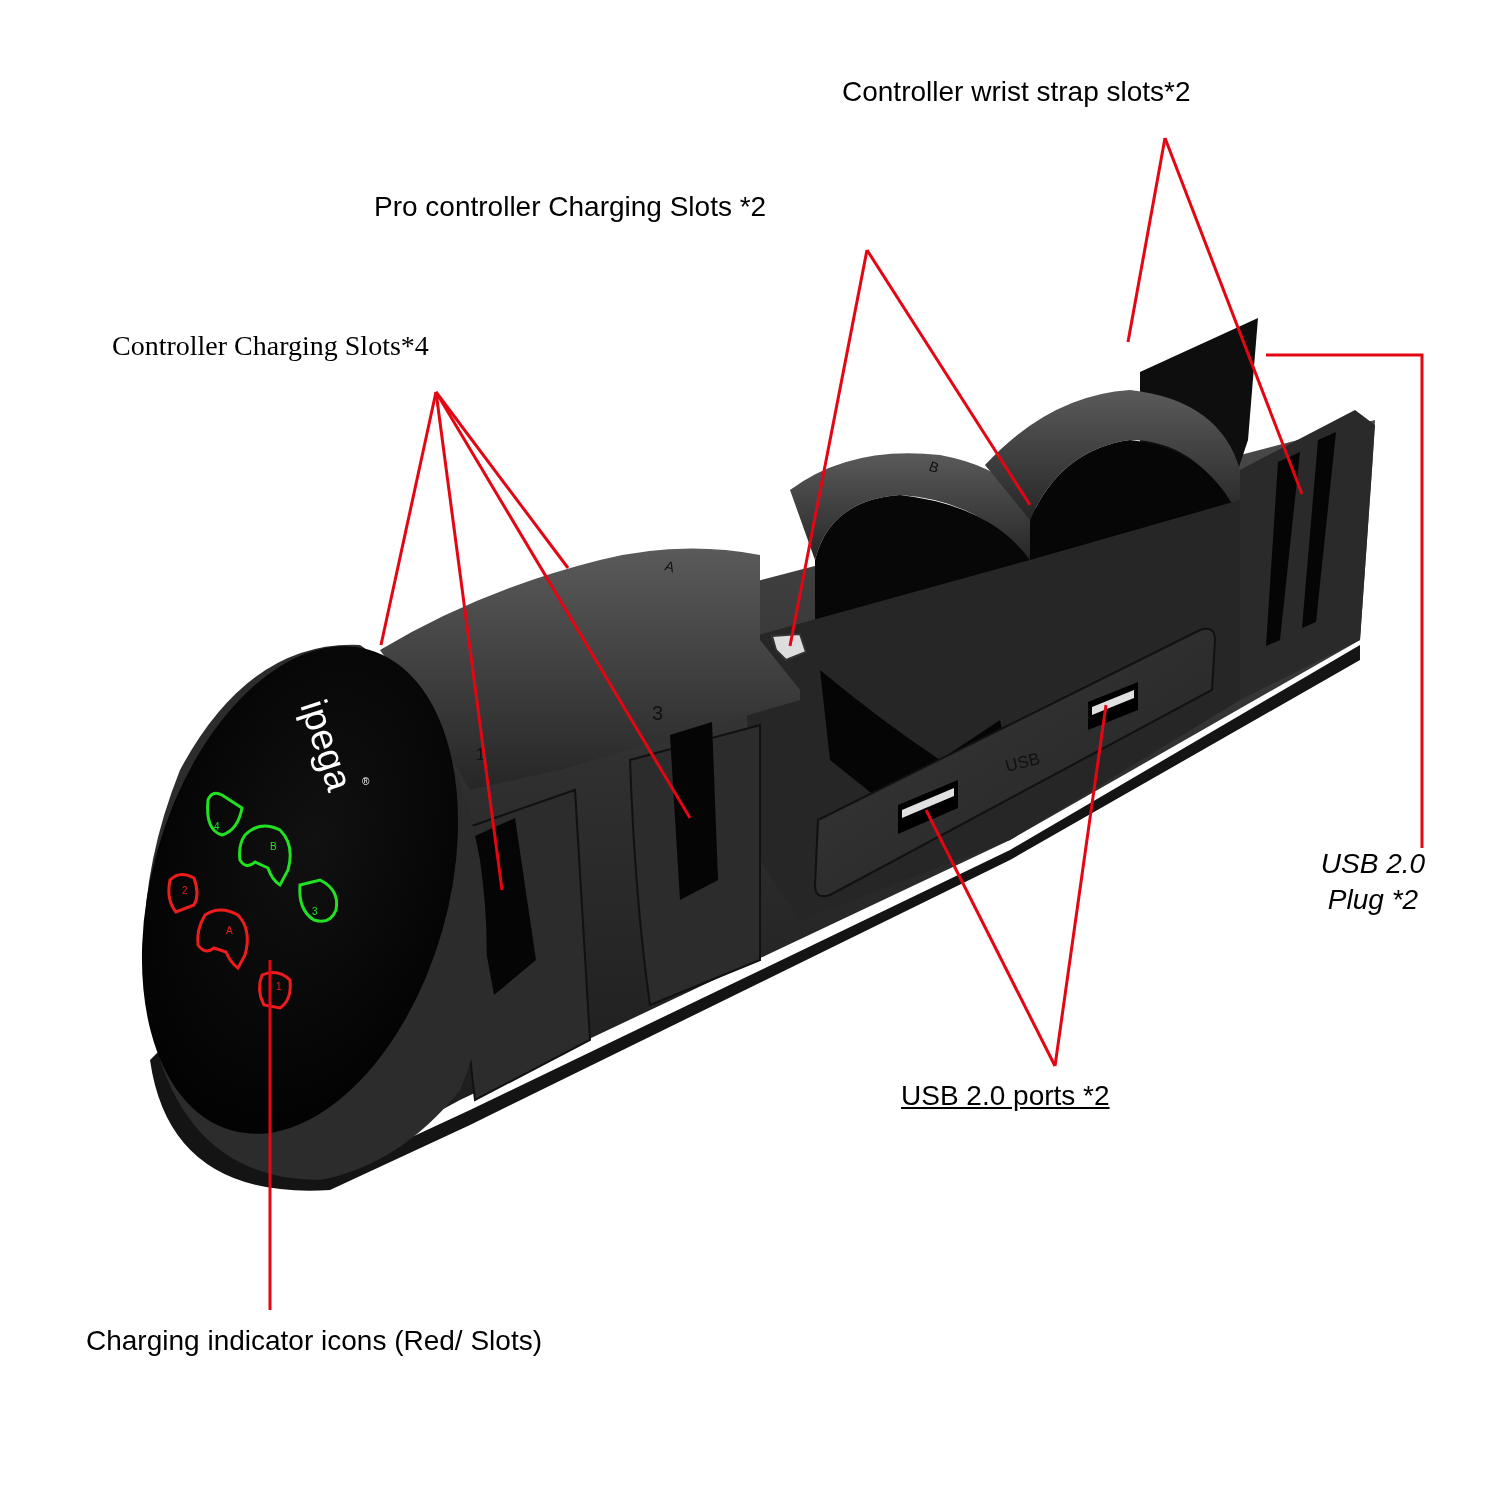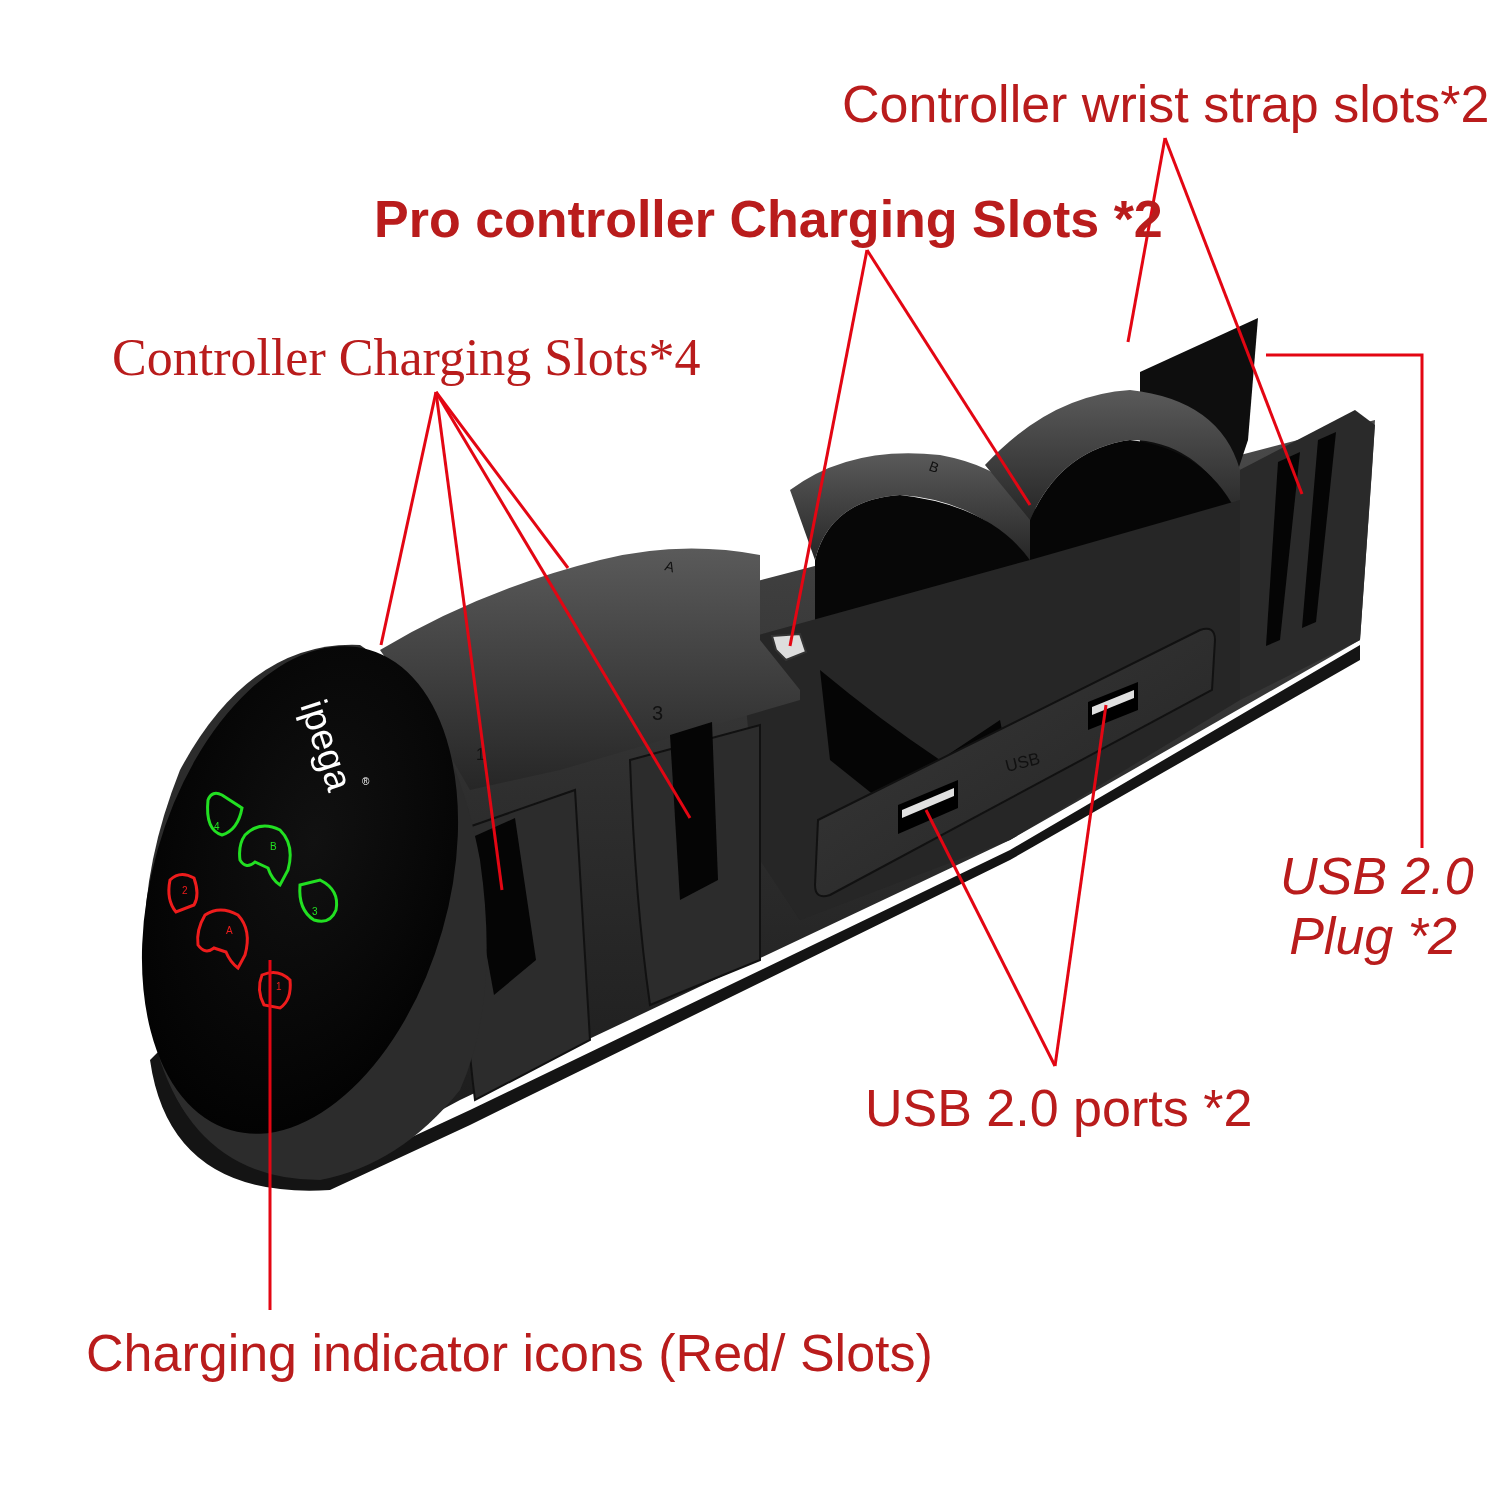--- a/index.html
+++ b/index.html
@@ -1,18 +1,18 @@
 <!DOCTYPE html>
 <html><head>
   <meta charset="utf-8">
   <style>
     html, body { margin: 0; padding: 0; background: #ffffff; }
     body { width: 1500px; height: 1500px; position: relative; overflow: hidden; font-family: "Liberation Sans", sans-serif; }
     #stage { position: absolute; left: 0; top: 0; width: 1500px; height: 1500px; }
-    .label { position: absolute; color: #b91c1c; font-family: "Liberation Sans", sans-serif; font-size: 52px; line-height: 1; white-space: nowrap; letter-spacing: 0px; }
+    .label { position: absolute; color: #000000; font-family: "Liberation Sans", sans-serif; font-size: 28px; line-height: 1; white-space: nowrap; letter-spacing: 0px; }
     .label.center { text-align: center; }
     .svg-text { font-family: "Liberation Sans", sans-serif; }
   </style>
 </head>
 <body>
 
 <svg id="stage" viewBox="0 0 1500 1500" xmlns="http://www.w3.org/2000/svg">
   <defs>
     <linearGradient id="bodyGrad" x1="0" y1="0" x2="0" y2="1">
       <stop offset="0" stop-color="#4a4a4a"></stop>
@@ -128,20 +128,20 @@
     <polyline points="1266,355 1422,355 1422,848"></polyline>
 
     <line x1="1055" y1="1066" x2="926" y2="810"></line>
     <line x1="1055" y1="1066" x2="1106" y2="705"></line>
 
     <line x1="270" y1="960" x2="270" y2="1310"></line>
   </g>
 </svg>
 
 <div class="label" style="left:842px; top:78px;">Controller wrist strap slots*2</div>
-<div class="label" style="left:374px; top:193px;font-weight:bold;">Pro controller Charging Slots *2</div>
+<div class="label" style="left:374px; top:193px;">Pro controller Charging Slots *2</div>
 <div class="label" style="left:112px; top:332px;font-family:Liberation Serif, serif;">Controller Charging Slots*4</div>
 <div class="label center" style="left:1280px; top:850px; width:186px;font-style:italic;">
   <div>USB 2.0</div>
   <div style="margin-top:8px;">Plug *2</div>
 </div>
-<div class="label" style="left:865px; top:1082px;">USB 2.0 ports *2</div>
+<div class="label" style="left:901px; top:1082px;text-decoration:underline;">USB 2.0 ports *2</div>
 <div class="label" style="left:86px; top:1327px;">Charging indicator icons (Red/ Slots)</div>
 
 </body></html>

